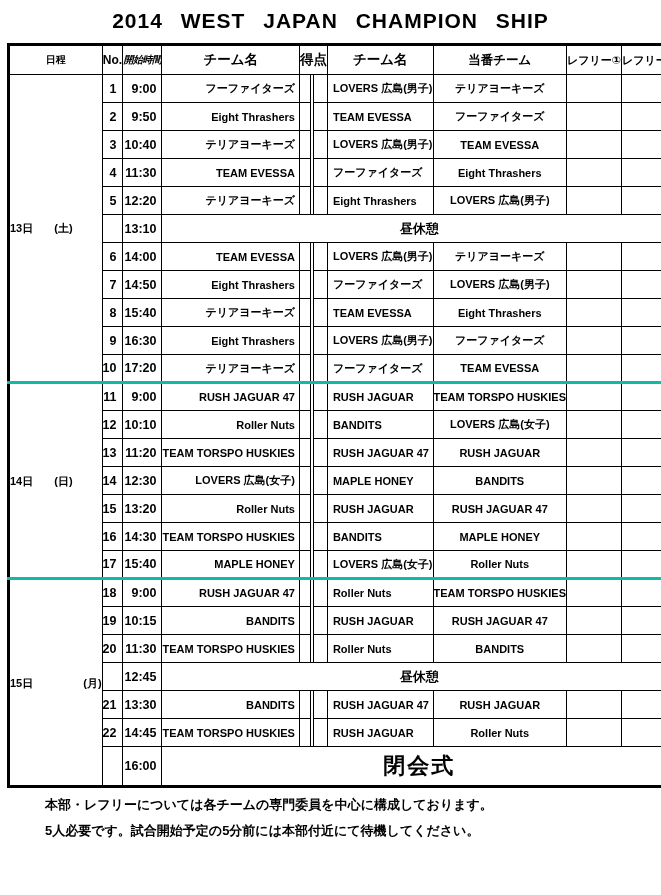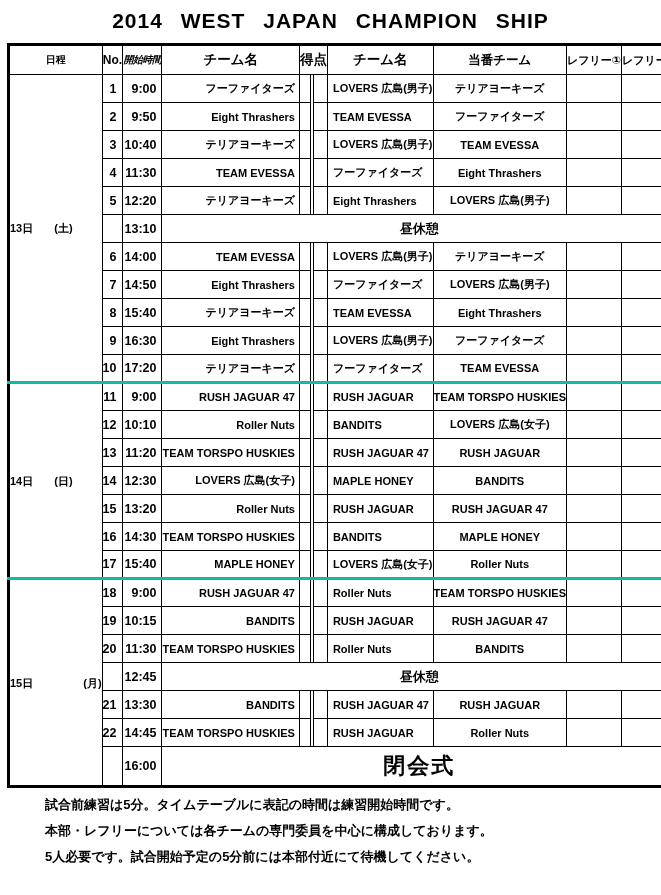--- a/index.html
+++ b/index.html
@@ -374,16 +374,15 @@
       </tr>
       <tr class="closing-row">
         <td class="no"></td>
         <td class="time">16:00</td>
         <td class="closing-label" colspan="8">閉会式</td>
       </tr>
     </tbody>
 </table>
 
 <div class="notes">
-  <p>試合前練習は5分。タイムテーブルに表記の時間は練習開始時間です。</p>
   <p>本部・レフリーについては各チームの専門委員を中心に構成しております。</p>
   <p>5人必要です。試合開始予定の5分前には本部付近にて待機してください。</p>
 </div>
 
 </body></html>

